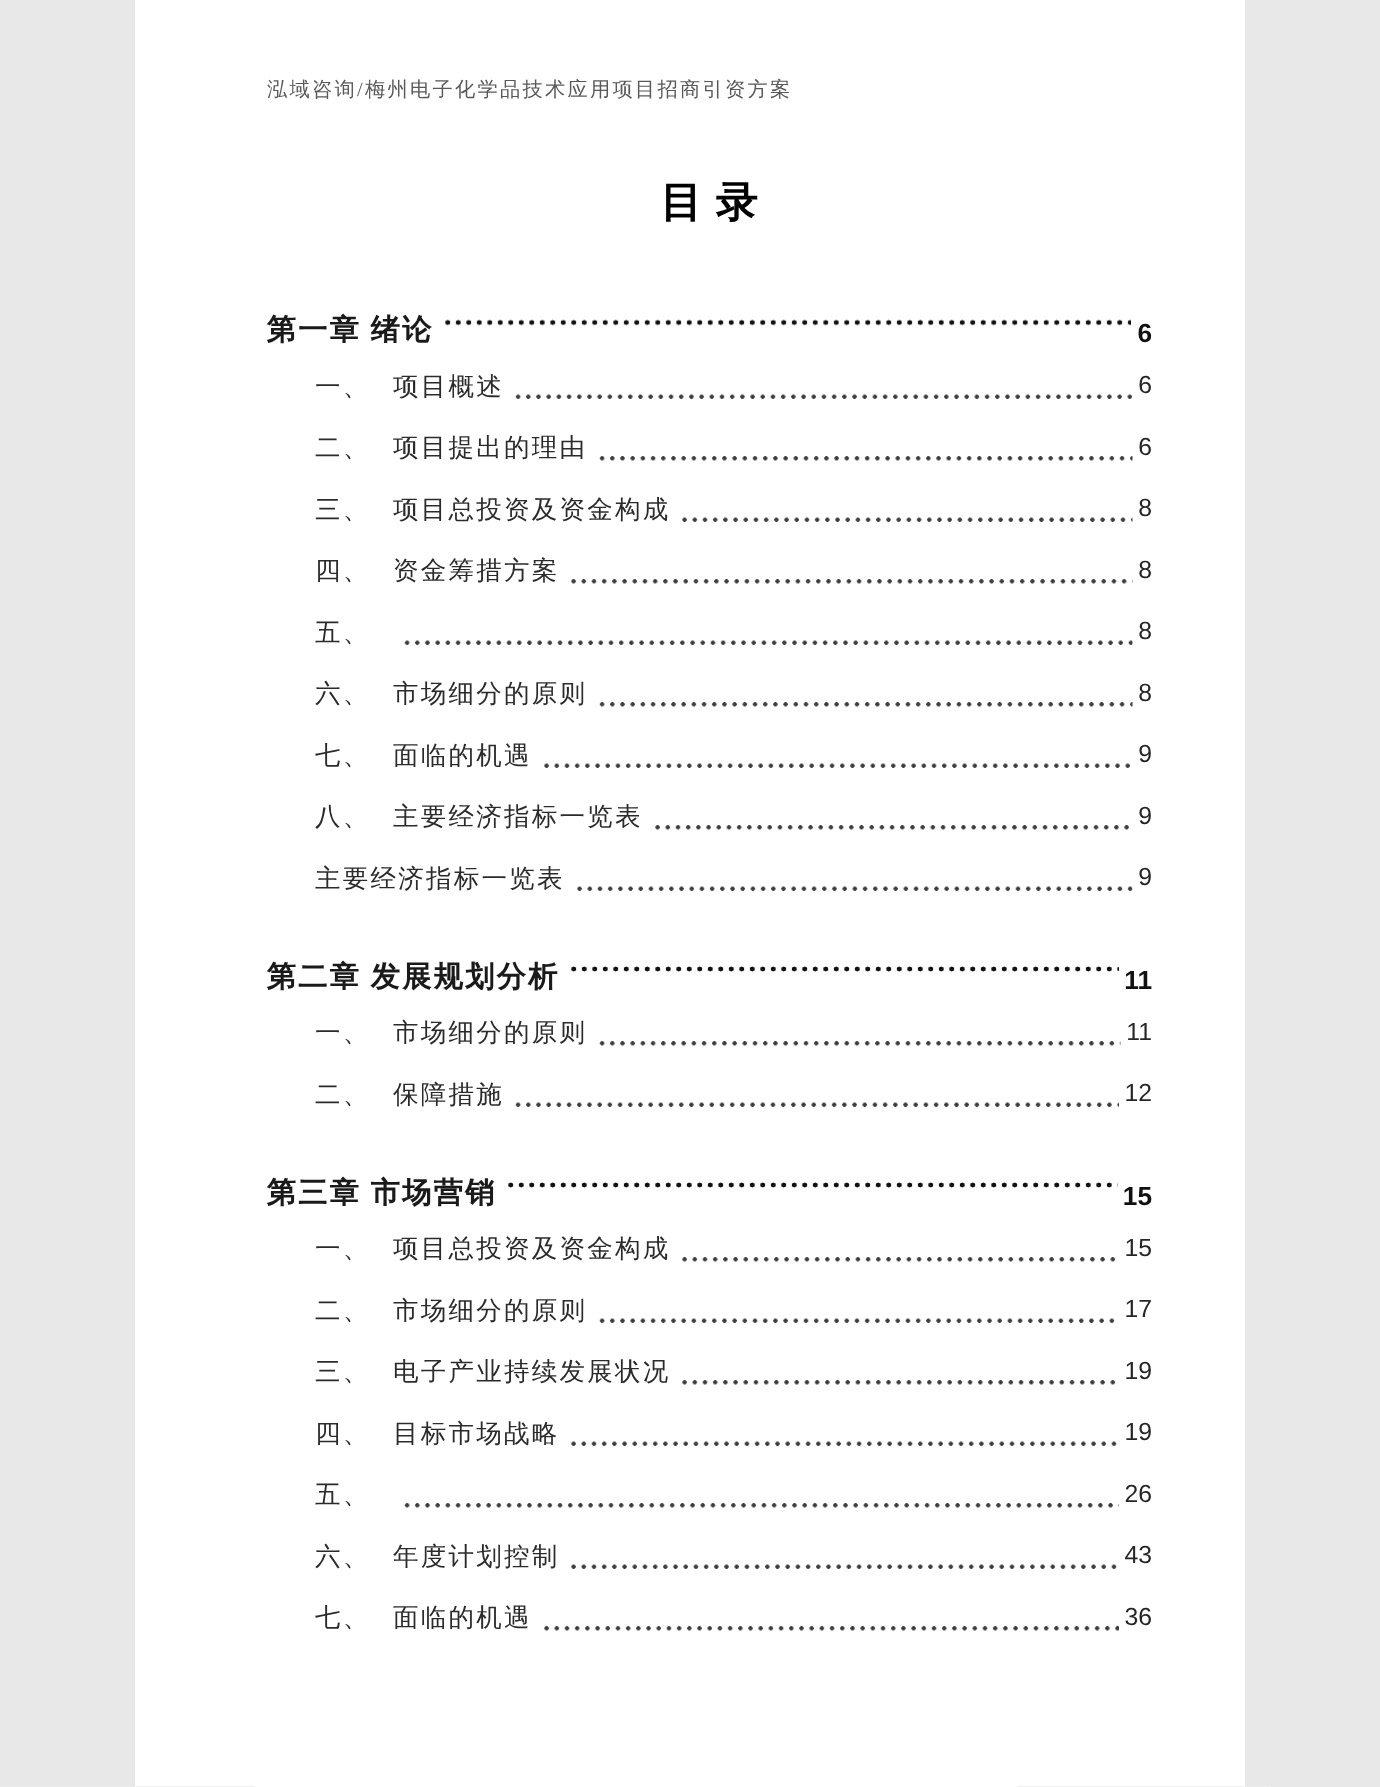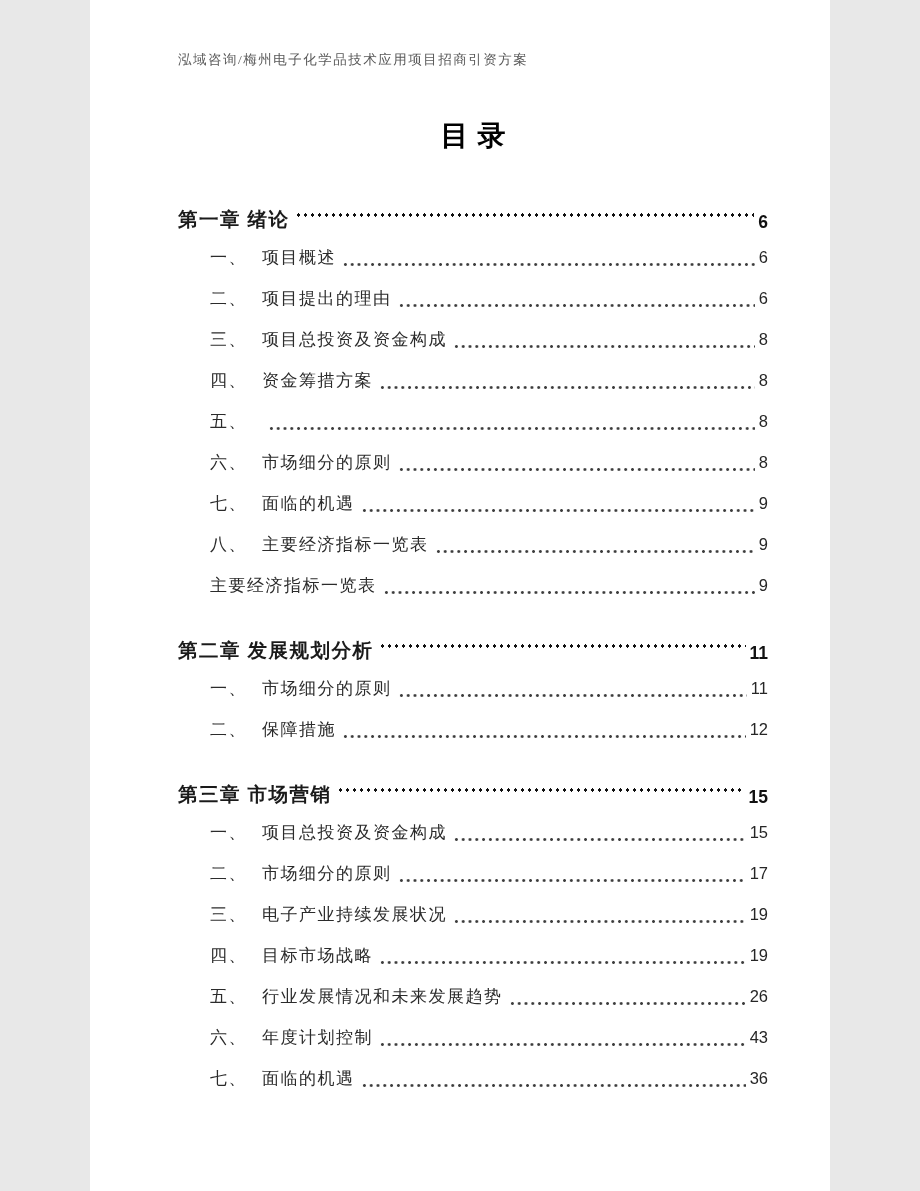--- a/index.html
+++ b/index.html
@@ -210,21 +210,20 @@
     <span class="pagenum">19</span>
   </div>
   <div class="toc-item">
     <span class="num">四、</span>
     <span class="label">目标市场战略</span>
     <span class="dots"></span>
     <span class="pagenum">19</span>
   </div>
   <div class="toc-item">
     <span class="num">五、</span>
-    <span class="label">行业发展情况和未来发展趋势</span>
     <span class="dots"></span>
     <span class="pagenum">26</span>
   </div>
   <div class="toc-item">
     <span class="num">六、</span>
     <span class="label">年度计划控制</span>
     <span class="dots"></span>
     <span class="pagenum">43</span>
   </div>
   <div class="toc-item">

